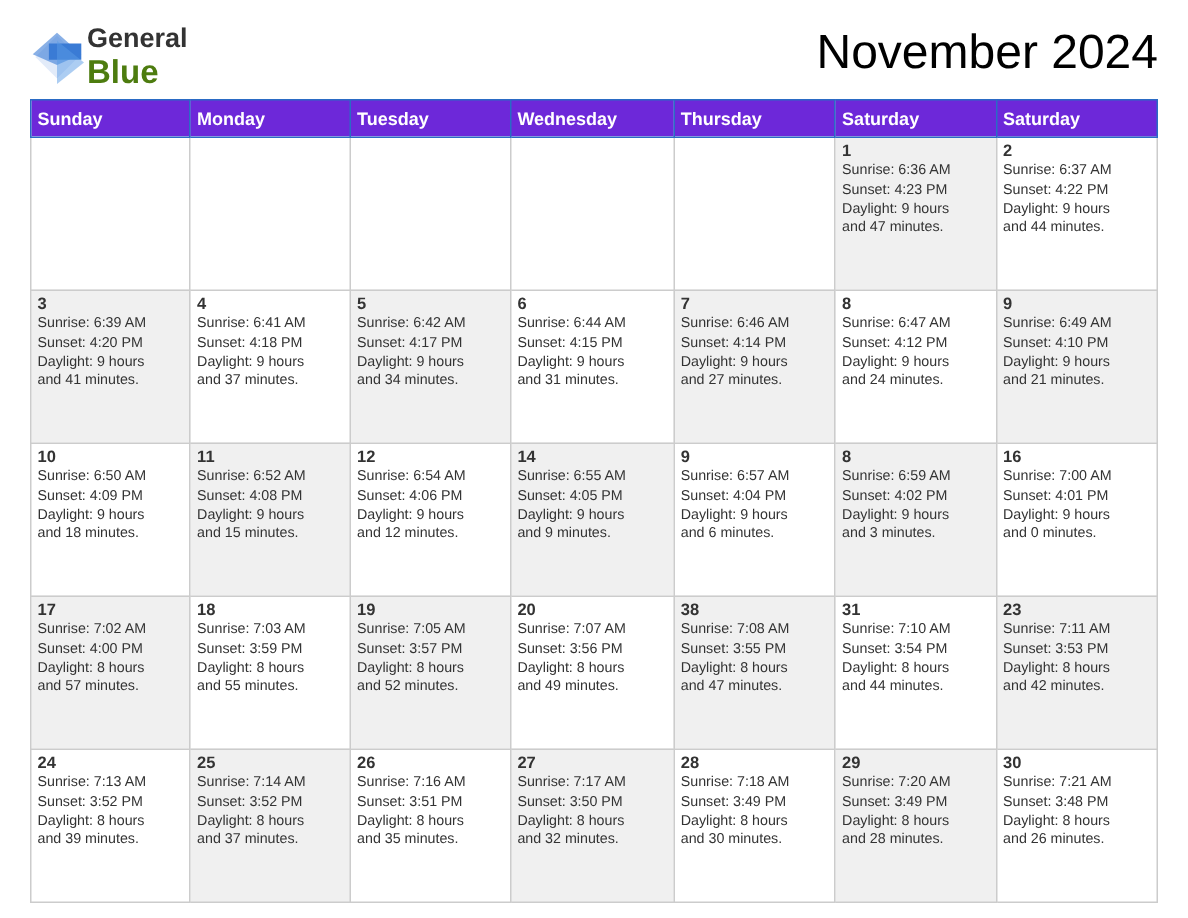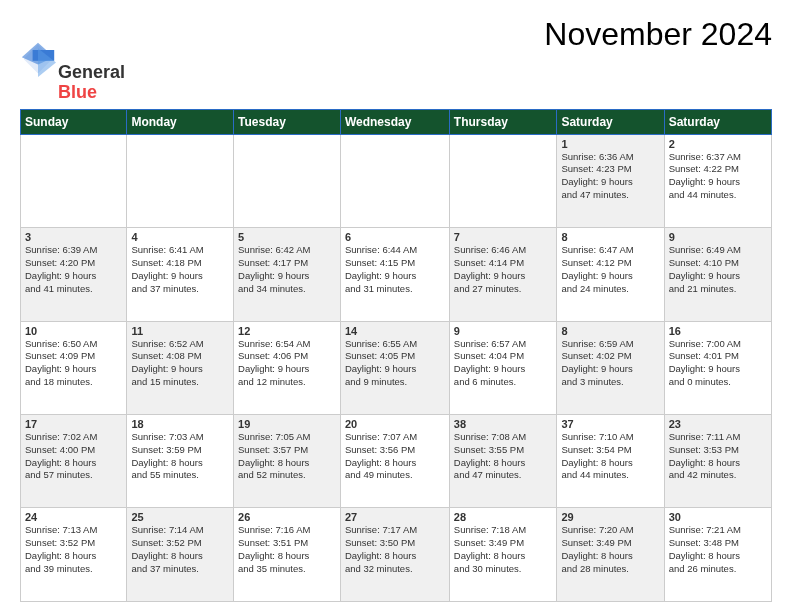--- a/index.html
+++ b/index.html
@@ -30,26 +30,25 @@
     }
     .logo-text {
       display: flex;
       flex-direction: column;
       line-height: 1.1;
     }
     .logo-general {
       font-size: 18px;
       font-weight: bold;
       color: #333;
-      margin-top: 47px;
     }
     .logo-blue {
-      font-size: 18px;
-      font-weight: bold;
-      color: #ef4444;
+      font-size: 22px;
+      font-weight: bold;
+      color: #4d7c0f;
     }
     .logo-icon {
       width: 36px;
       height: 36px;
       margin-right: 2px;
     }
     .title-section {
       text-align: right;
     }
     .month-title {
@@ -60,21 +59,21 @@
     .location {
       font-size: 14px;
       color: #555;
     }
     .calendar {
       width: 100%;
       border-collapse: collapse;
       flex: 1;
     }
     .calendar th {
-      background-color: #14532d;
+      background-color: #6d28d9;
       color: #fff;
       font-size: 12px;
       font-weight: bold;
       padding: 5px 4px;
       text-align: left;
       border: 1px solid #2a6bc5;
     }
     .calendar td {
       border: 1px solid #ccc;
       vertical-align: top;
@@ -227,21 +226,21 @@
           </td>
           <td>
             <span class="day-num">20</span>
             <div class="day-info">Sunrise: 7:07 AM<br>Sunset: 3:56 PM<br>Daylight: 8 hours<br>and 49 minutes.</div>
           </td>
           <td class="shaded">
             <span class="day-num">38</span>
             <div class="day-info">Sunrise: 7:08 AM<br>Sunset: 3:55 PM<br>Daylight: 8 hours<br>and 47 minutes.</div>
           </td>
           <td>
-            <span class="day-num">37</span>
+            <span class="day-num">31</span>
             <div class="day-info">Sunrise: 7:10 AM<br>Sunset: 3:54 PM<br>Daylight: 8 hours<br>and 44 minutes.</div>
           </td>
           <td class="shaded">
             <span class="day-num">23</span>
             <div class="day-info">Sunrise: 7:11 AM<br>Sunset: 3:53 PM<br>Daylight: 8 hours<br>and 42 minutes.</div>
           </td>
         </tr>
         <tr>
           <td>
             <span class="day-num">24</span>

